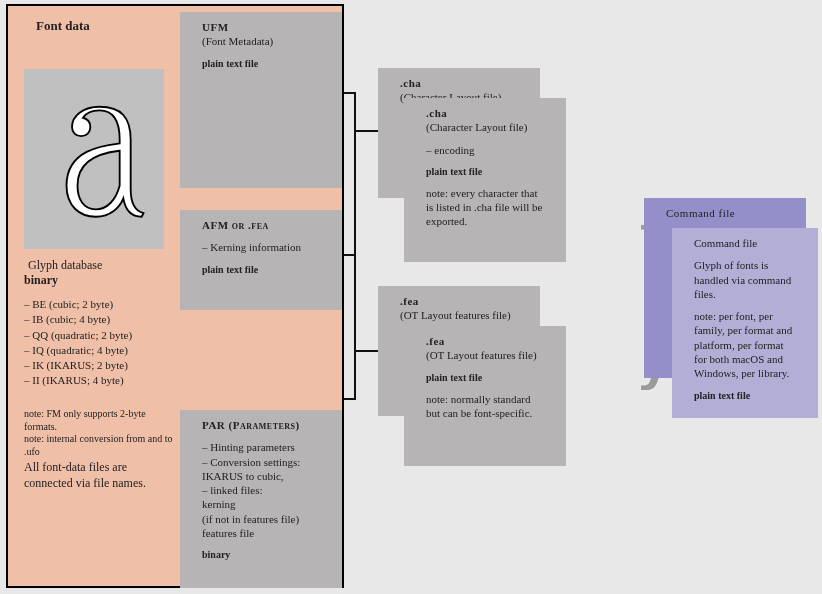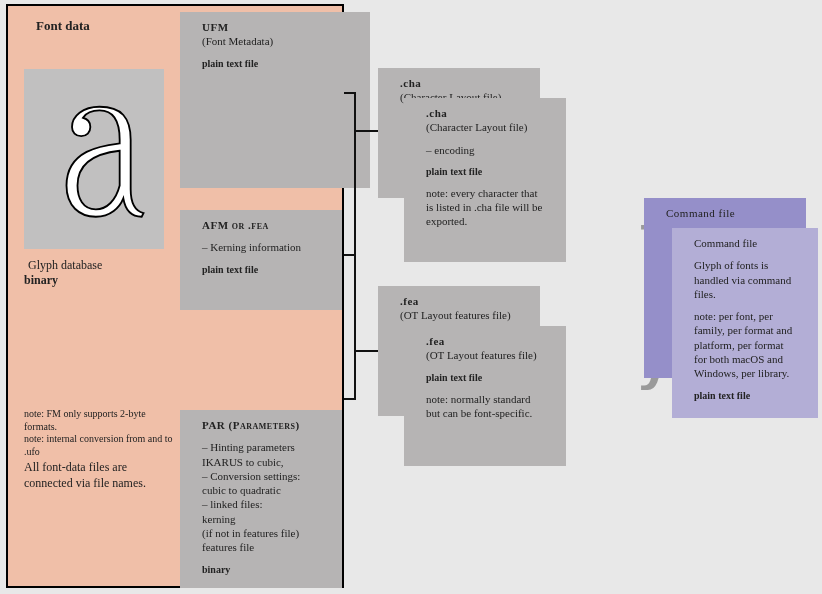--- a/index.html
+++ b/index.html
@@ -9,21 +9,21 @@
   .font-data h1{margin:4px 0 10px 6px;font-size:13px;font-weight:bold}
   .glyph-box{position:absolute;left:16px;top:63px;width:140px;height:180px;background:#c1c0c0;display:flex;align-items:center;justify-content:center}
   .glyph-box svg{width:110px;height:140px}
   .gdb-label{position:absolute;left:20px;top:252px;font-size:12px}
   .gdb-binary{position:absolute;left:16px;top:267px;font-size:12px;font-weight:bold}
   .fmt-list{position:absolute;left:16px;top:290px;font-size:11px}
   .fmt-list div{margin:1px 0}
   .notes1{position:absolute;left:16px;top:402px;font-size:10px;width:150px;line-height:1.25}
   .connected{position:absolute;left:16px;top:454px;font-size:12px;width:150px}
   .gray-card{background:#b6b4b4}
-  .ufm{left:172px;top:6px;width:190px;height:176px}
+  .ufm{left:172px;top:6px;width:162px;height:176px}
   .afm{left:172px;top:204px;width:162px;height:100px}
   .par{left:172px;top:404px;width:162px;height:178px}
   .cha-back{left:378px;top:68px;width:162px;height:130px}
   .cha-front{left:404px;top:98px;width:162px;height:164px}
   .fea-back{left:378px;top:286px;width:162px;height:130px}
   .fea-front{left:404px;top:326px;width:162px;height:140px}
   .purple-back{background:#958fc9;left:644px;top:198px;width:162px;height:180px}
   .purple-front{background:#b3aed6;left:672px;top:228px;width:146px;height:190px}
   .card-title{font-size:11px;font-weight:bold;letter-spacing:.5px}
   .card-sub{font-size:11px;margin-top:0}
@@ -51,20 +51,28 @@
 
     <div class="glyph-box">
       <svg viewBox="0 0 120 150">
         <path d="M66 18 C48 18 36 28 36 40 C36 46 40 50 46 50 C52 50 56 46 56 40 C56 34 52 31 48 30 C52 24 60 22 66 22 C82 22 88 34 88 54 L88 58 C72 60 30 64 30 104 C30 126 44 138 62 138 C78 138 88 128 92 118 C94 130 100 138 112 138 L114 134 C106 132 100 126 100 108 L100 54 C100 30 90 18 66 18 Z M88 66 L88 104 C84 120 74 130 62 130 C48 130 42 118 42 104 C42 74 70 68 88 66 Z" fill="#fff" stroke="#000" stroke-width="2"></path>
       </svg>
     </div>
 
     <div class="gdb-label">Glyph database</div>
     <div class="gdb-binary">binary</div>
 
+    <div class="fmt-list">
+      <div>– BE (cubic; 2 byte)</div>
+      <div>– IB (cubic; 4 byte)</div>
+      <div>– QQ (quadratic; 2 byte)</div>
+      <div>– IQ (quadratic; 4 byte)</div>
+      <div>– IK (IKARUS; 2 byte)</div>
+      <div>– II (IKARUS; 4 byte)</div>
+    </div>
 
     <div class="notes1">
       <div>note: FM only supports 2-byte formats.</div>
       <div>note: internal conversion from and to .ufo</div>
     </div>
 
     <div class="connected">All font-data files are connected via file names.</div>
 
     <div class="panel gray-card ufm">
       <div><span class="card-title sc">UFM</span></div>
@@ -74,23 +82,22 @@
 
     <div class="panel gray-card afm">
       <div><span class="card-title sc">AFM  or .fea</span></div>
       <div class="desc">– Kerning information</div>
       <div class="ptf">plain text file</div>
     </div>
 
     <div class="panel gray-card par">
       <div><span class="card-title sc">PAR (Parameters)</span></div>
       <div class="desc">– Hinting parameters</div>
+      <div>– Conversion settings:</div>
       <div>IKARUS to cubic,</div>
-      <div>– Conversion settings:</div>
-      <div>cubic to quadratic</div>
       <div>– linked files:</div>
       <div>kerning</div>
       <div>(if not in features file)</div>
       <div>features file</div>
       <div class="ptf">binary</div>
     </div>
   </div>
 
   <div class="conn v1"></div>
   <div class="conn h1a"></div>

